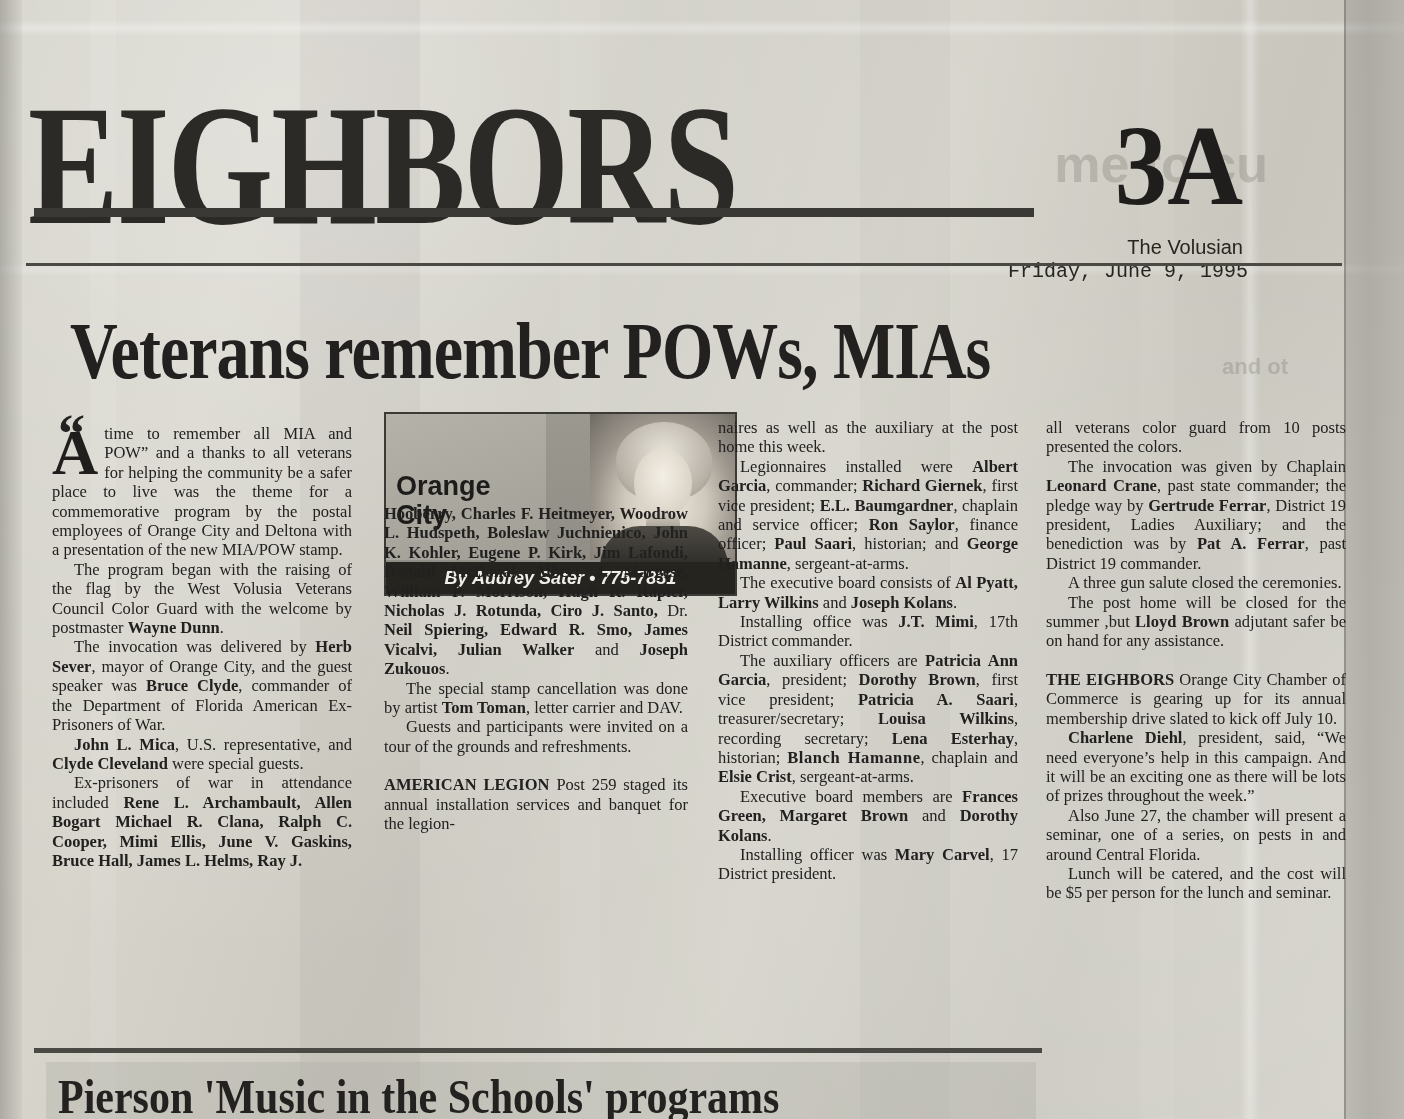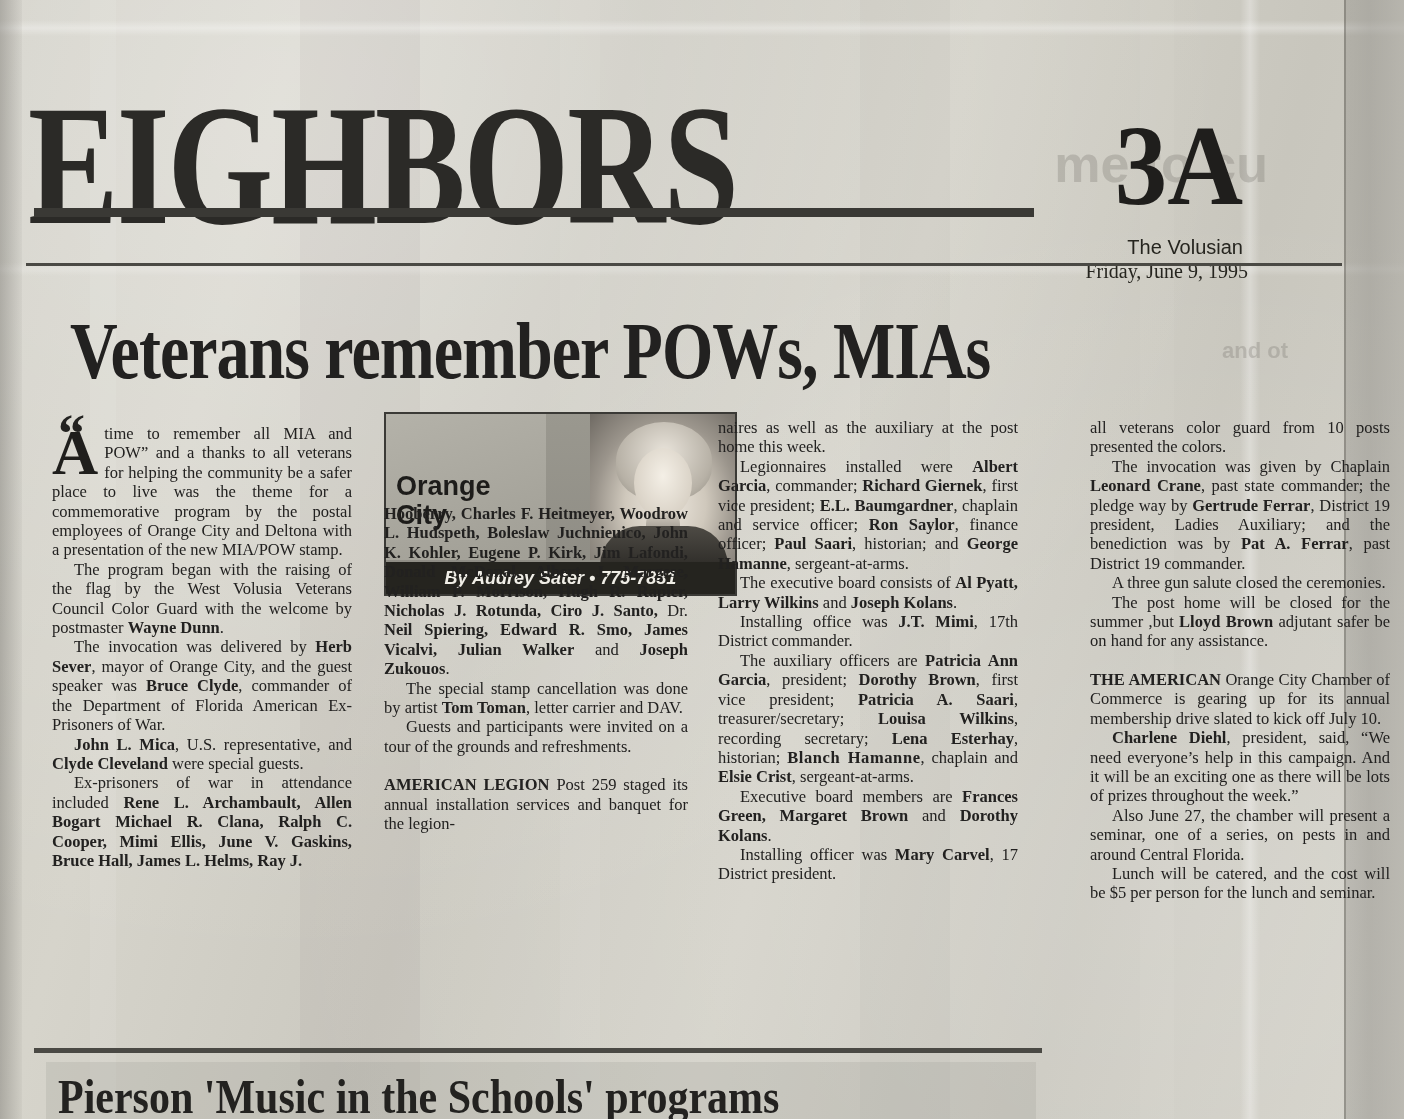--- a/index.html
+++ b/index.html
@@ -58,21 +58,21 @@
     transform:scaleY(1.08);
     transform-origin:right top;
   }
   #mast-paper {
     position:absolute; right:105px; top:198px;
     font-family:"Liberation Sans", sans-serif;
     font-size:20px; color:#26251f; text-align:center; white-space:nowrap;
   }
   #mast-date {
     position:absolute; right:100px; top:222px;
-    font-family:Liberation Serif, serif;
+    font-family:Liberation Mono, monospace;
     font-size:20px; color:#26251f; text-align:right; white-space:nowrap;
   }
   
   .ghost {
     position:absolute;
     font-family:"Liberation Sans", sans-serif;
     font-weight:bold;
     color:rgba(120,116,108,0.30);
     white-space:nowrap;
     pointer-events:none;
@@ -100,21 +100,21 @@
     position:absolute; left:46px; top:418px; width:1300px; height:620px;
   }
   .col {
     position:absolute; top:0; width:300px; height:620px;
     font-size:16.5px; line-height:19.4px; color:#222120;
     text-align:justify;
   }
   #col1 { left:6px;   width:300px; }
   #col2 { left:338px; width:304px; }
   #col3 { left:672px; width:300px; }
-  #col4 { left:1044px;width:300px; }
+  #col4 { left:1000px;width:300px; }
 
   .col p { margin:0 0 0 0; text-indent:22px; }
   .col p.noind { text-indent:0; }
   .col b { font-weight:bold; }
   .drop {
     float:left;
     font-family:"Liberation Serif", serif;
     font-weight:bold;
     font-size:64px;
     line-height:54px;
@@ -212,21 +212,21 @@
   <div class="creaseh" style="left:0; top:20px; width:1404px; height:16px; opacity:.8;"></div>
   <div class="creaseh" style="left:0; top:262px; width:1404px; height:14px; opacity:.5;"></div>
   <div class="crease" style="left:1240px; top:0; width:20px; height:1119px; opacity:.7;"></div>
 
   <div id="outside-left"></div>
   <div id="outside-right"></div>
   <div id="edge-line"></div>
 
   <div id="masthead">
     <div class="ghost" style="right:80px; top:96px; font-size:52px;">me to cu</div>
-    <div class="ghost" style="right:60px; top:300px; font-size:22px;">and ot</div>
+    <div class="ghost" style="right:60px; top:316px; font-size:22px;">and ot</div>
 
     <div id="mast-title">EIGHBORS</div>
     <div id="mast-page">3A</div>
     <div id="mast-paper">The Volusian</div>
     <div id="mast-date">Friday, June 9, 1995</div>
   </div>
 
   <div class="rule-thick" style="left:34px; top:208px; width:1000px; height:9px;"></div>
   <div class="rule-thin" style="left:26px; top:263px; width:1316px; height:3px;"></div>
 
@@ -303,21 +303,21 @@
     <div class="col" id="col4">
       <p class="noind">all veterans color guard from 10 posts presented the colors.</p>
       <p>
         <span>The invocation was given by Chaplain </span><b>Leonard Crane</b><span>, past state commander; the pledge way by </span><b>Gertrude Ferrar</b><span>, District 19 president, Ladies Auxiliary; and the benediction was by </span><b>Pat A. Ferrar</b><span>, past District 19 commander.</span>
       </p>
       <p>A three gun salute closed the ceremonies.</p>
       <p>
         <span>The post home will be closed for the summer ,but </span><b>Lloyd Brown</b><span> adjutant safer be on hand for any assistance.</span>
       </p>
       <p class="noind" style="margin-top:19px;">
-        <b>THE AMERICAN</b><span> Orange City Chamber of Commerce is gearing up for its annual membership drive slated to kick off July 10.</span>
+        <b>THE EIGHBORS</b><span> Orange City Chamber of Commerce is gearing up for its annual membership drive slated to kick off July 10.</span>
       </p>
       <p>
         <b>Charlene Diehl</b><span>, president, said, “We need everyone’s help in this campaign. And it will be an exciting one as there will be lots of prizes throughout the week.”</span>
       </p>
       <p>Also June 27, the chamber will present a seminar, one of a series, on pests in and around Central Florida.</p>
       <p>Lunch will be catered, and the cost will be $5 per person for the lunch and seminar.</p>
     </div>
   </div>
 
   <div class="rule-thin" style="left:34px; top:1048px; width:1008px; height:5px;"></div>

